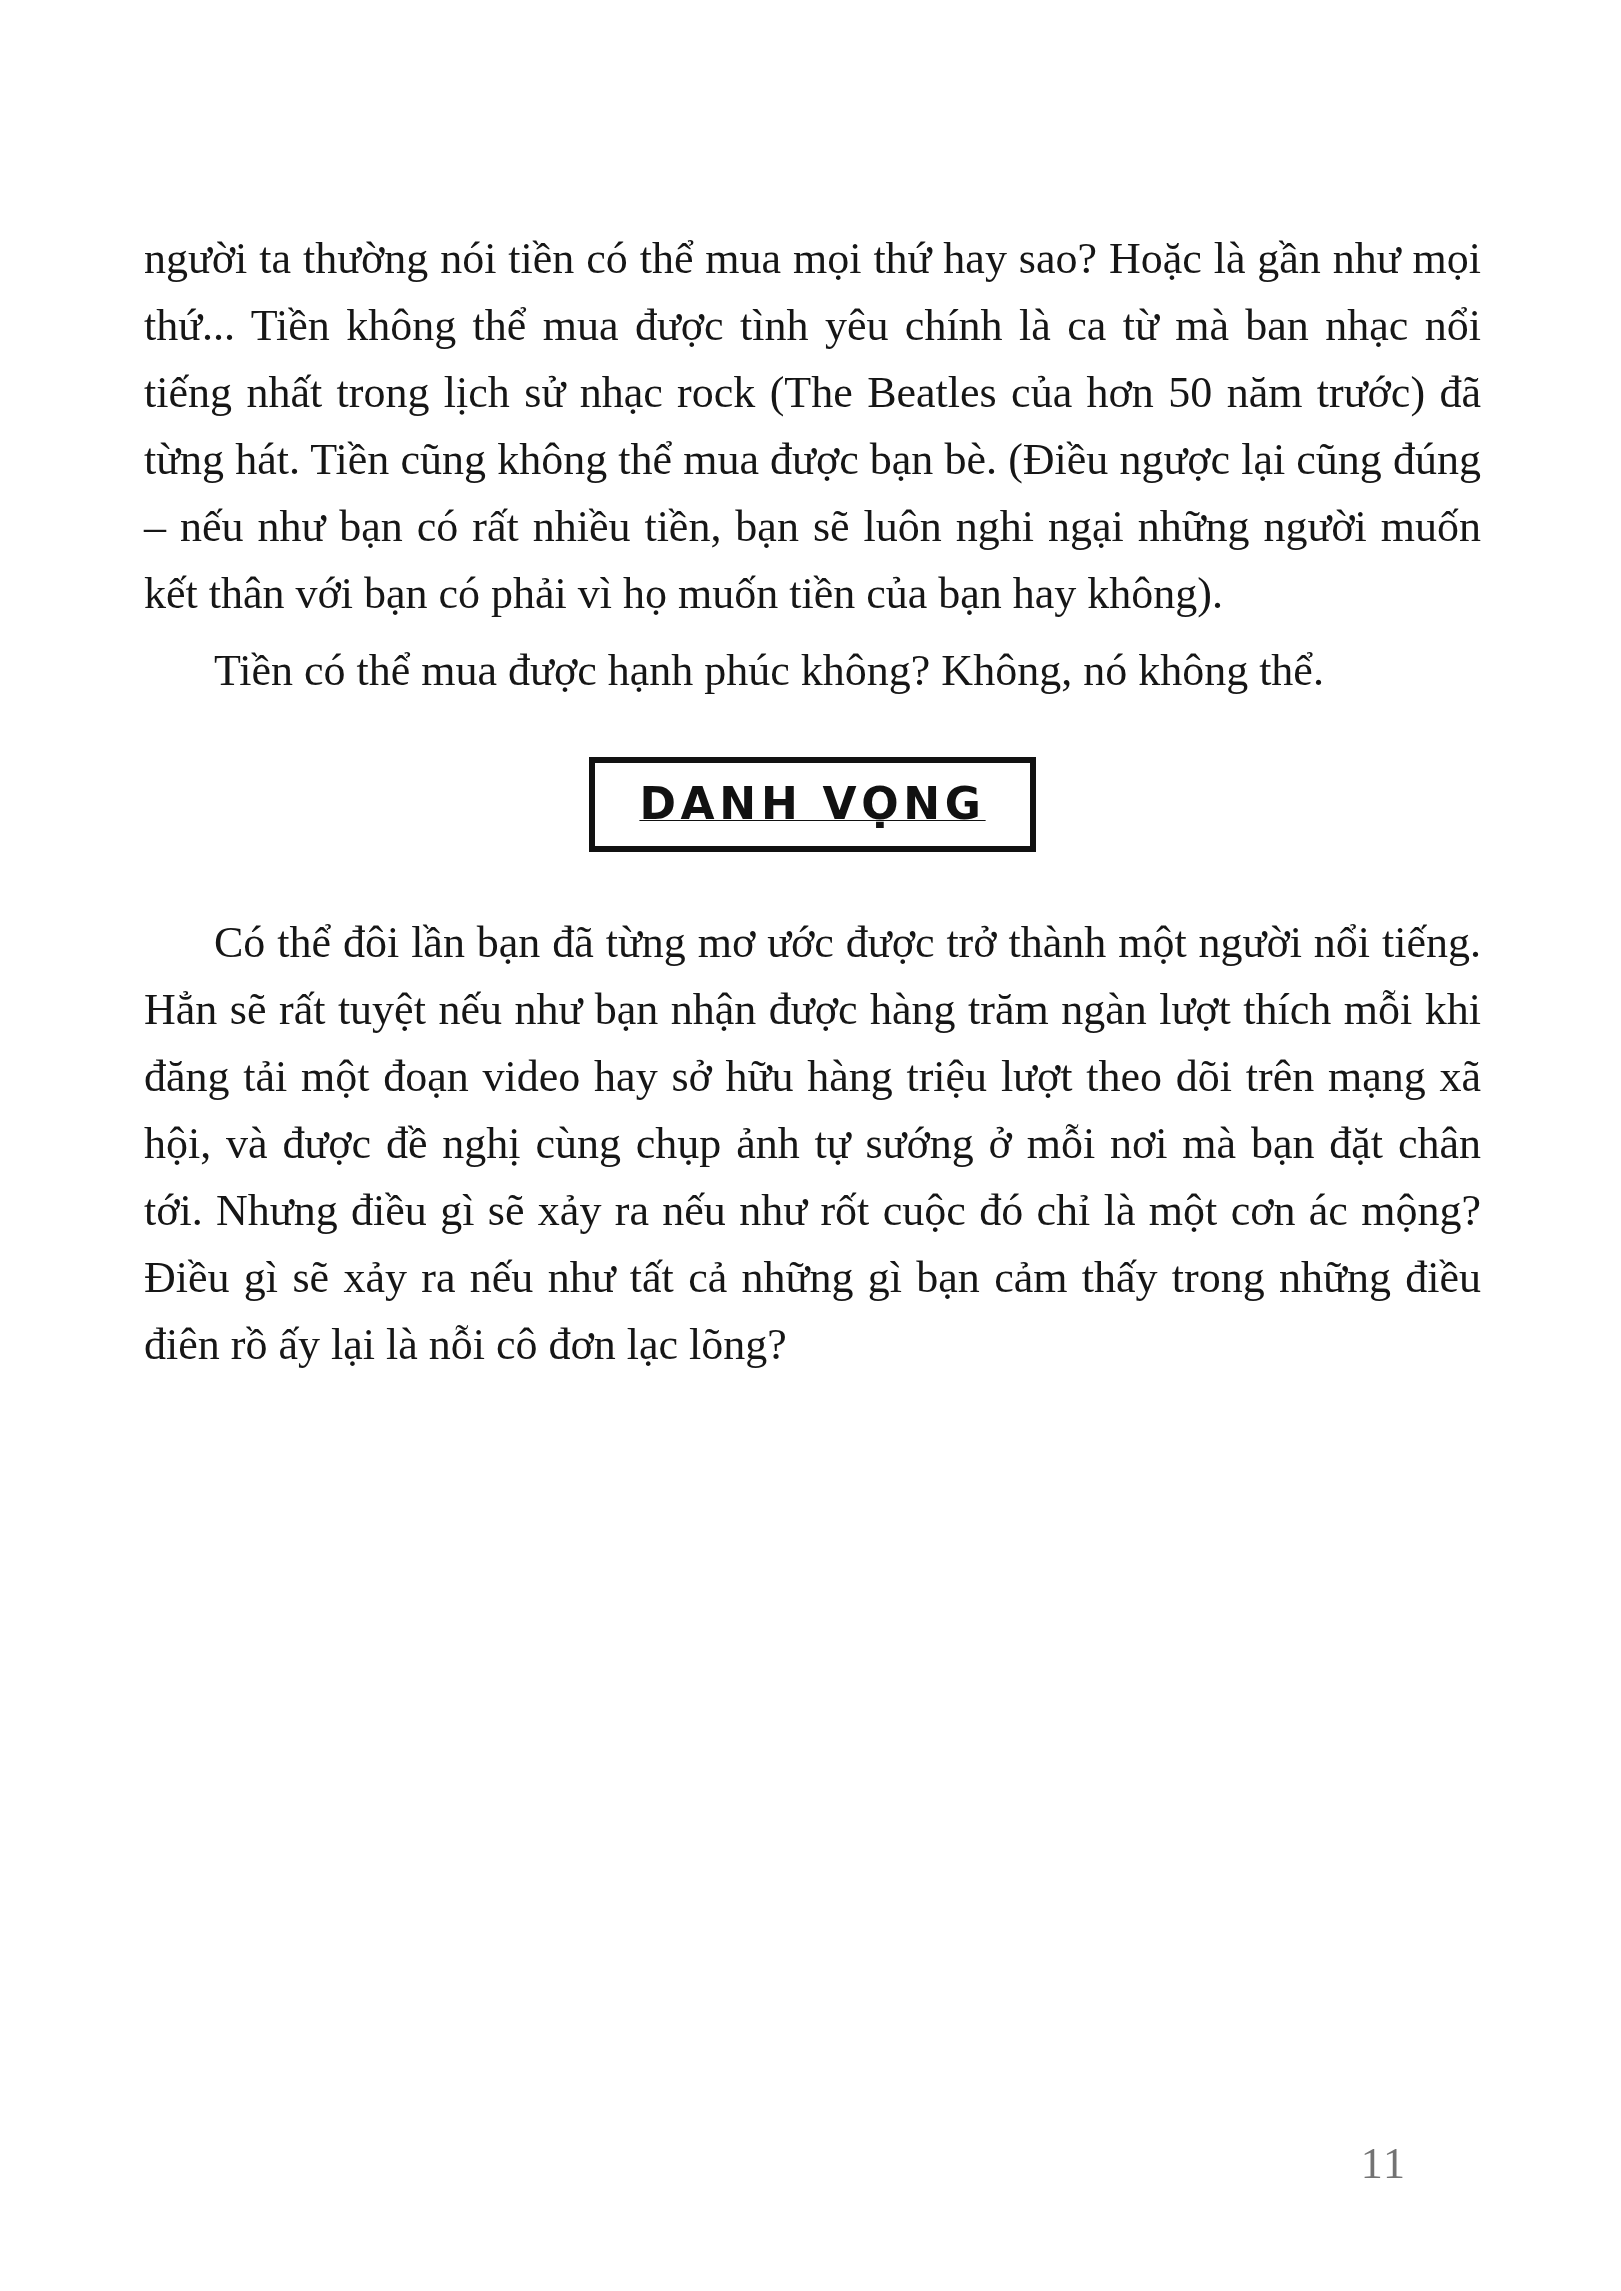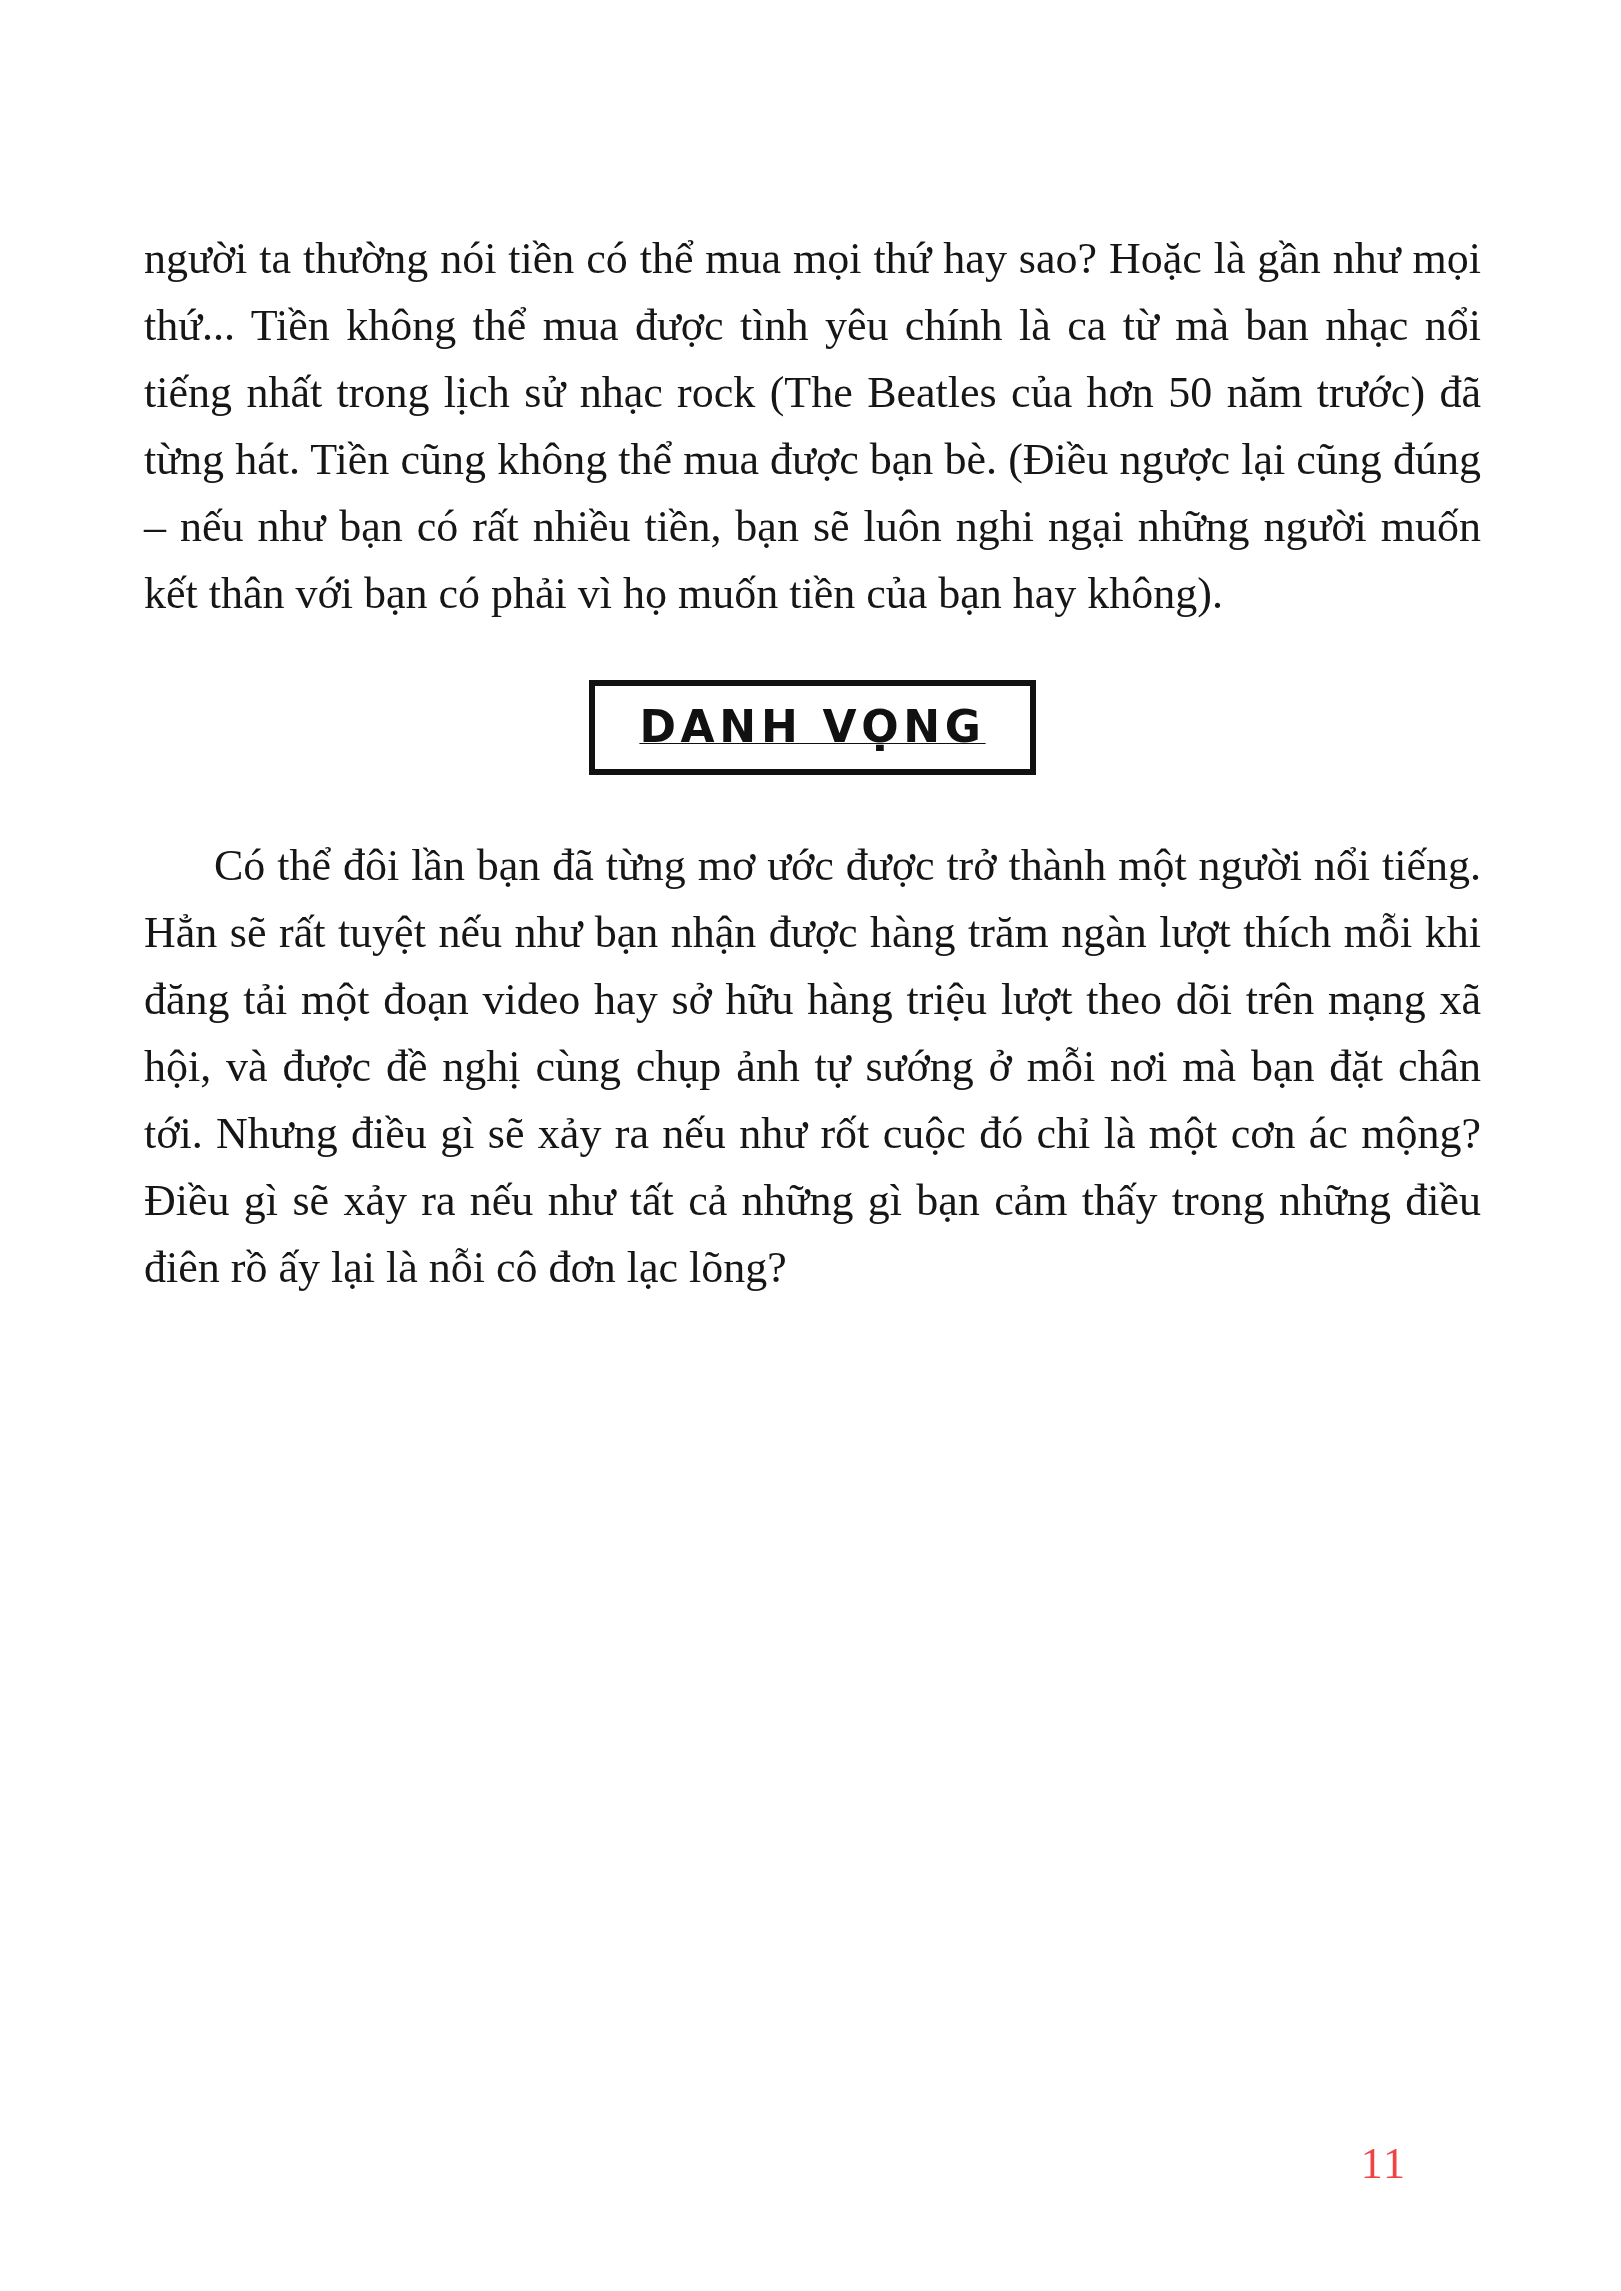--- a/index.html
+++ b/index.html
@@ -49,33 +49,34 @@
     font-size: 44px;
     letter-spacing: 4.7px;
     color: #111111;
     white-space: nowrap;
   }
   .page-number {
     position: absolute;
     right: 214px;
     bottom: 102px;
     font-size: 44px;
-    color: #ef4444;
+    color: #737373;
     font-family: "Liberation Serif", "DejaVu Serif", serif;
     letter-spacing: 1.9px;
   }
 </style>
 </head>
 <body>
 
 <div class="page">
   <div class="text-block">
 
     <p class="para">người ta thường nói tiền có thể mua mọi thứ hay sao? Hoặc là gần như mọi thứ... Tiền không thể mua được tình yêu chính là ca từ mà ban nhạc nổi tiếng nhất trong lịch sử nhạc rock (The Beatles của hơn 50 năm trước) đã từng hát. Tiền cũng không thể mua được bạn bè. (Điều ngược lại cũng đúng – nếu như bạn có rất nhiều tiền, bạn sẽ luôn nghi ngại những người muốn kết thân với bạn có phải vì họ muốn tiền của bạn hay không).</p>
 
+    <p class="para indent">Tiền có thể mua được hạnh phúc không? Không, nó không thể.</p>
 
 
 
     <div class="heading-wrap">
       <div class="heading-box">
         <span class="heading-text">DANH VỌNG</span>
       </div>
     </div>
 
     <p class="para indent">Có thể đôi lần bạn đã từng mơ ước được trở thành một người nổi tiếng. Hẳn sẽ rất tuyệt nếu như bạn nhận được hàng trăm ngàn lượt thích mỗi khi đăng tải một đoạn video hay sở hữu hàng triệu lượt theo dõi trên mạng xã hội, và được đề nghị cùng chụp ảnh tự sướng ở mỗi nơi mà bạn đặt chân tới. Nhưng điều gì sẽ xảy ra nếu như rốt cuộc đó chỉ là một cơn ác mộng? Điều gì sẽ xảy ra nếu như tất cả những gì bạn cảm thấy trong những điều điên rồ ấy lại là nỗi cô đơn lạc lõng?</p>

